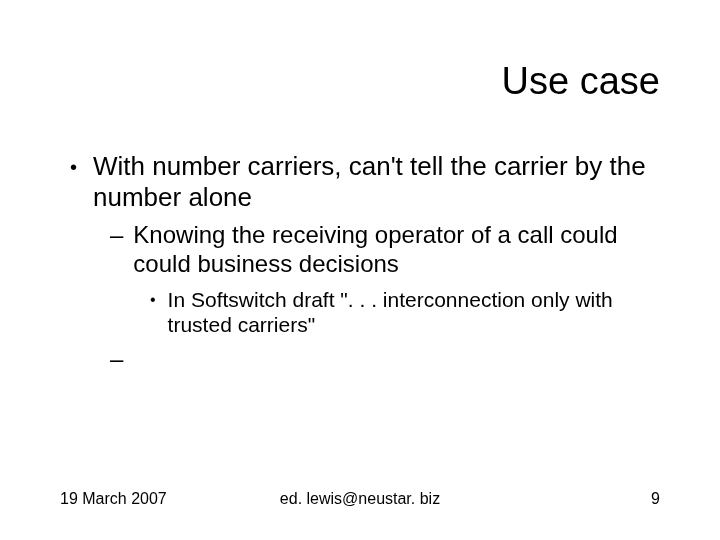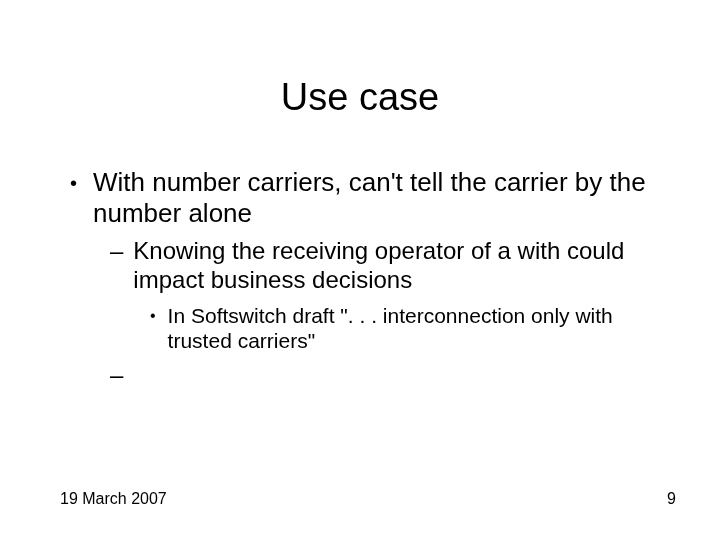--- a/index.html
+++ b/index.html
@@ -18,24 +18,23 @@
     }
     .slide {
       width: 100%;
       height: 100%;
       padding: 60px 60px 40px 60px;
       position: relative;
     }
     .title {
       font-size: 38px;
       font-weight: normal;
-      text-align: center;
+      text-align: right;
       margin-bottom: 48px;
       font-family: Arial, Helvetica, sans-serif;
-      margin-top: 16px;
     }
     .content {
       font-size: 26px;
       line-height: 1.2;
     }
     .bullet-l1 {
       display: flex;
       margin-bottom: 8px;
       padding-left: 10px;
     }
@@ -64,21 +63,21 @@
     .bullet-l3 .marker {
       margin-right: 12px;
       flex-shrink: 0;
       font-size: 16px;
       line-height: 26px;
     }
     .footer {
       position: absolute;
       bottom: 32px;
       left: 60px;
-      right: 44px;
+      right: 60px;
       display: flex;
       justify-content: space-between;
       align-items: center;
       font-size: 16px;
     }
     .footer-left {
       text-align: left;
     }
     .footer-center {
       position: absolute;
@@ -96,30 +95,31 @@
   <h1 class="title">Use case</h1>
 
   <div class="content">
     <div class="bullet-l1">
       <span class="marker">•</span>
       <span>With number carriers, can't tell the carrier by the number alone</span>
     </div>
 
     <div class="bullet-l2">
       <span class="marker">–</span>
-      <span>Knowing the receiving operator of a with could impact business decisions</span>
+      <span>Knowing the receiving operator of a call could could business decisions</span>
     </div>
 
     <div class="bullet-l3">
       <span class="marker">•</span>
       <span>In Softswitch draft ". . . interconnection only with trusted carriers"</span>
     </div>
 
     <div class="bullet-l2">
       <span class="marker">–</span>
     </div>
   </div>
 
   <div class="footer">
     <span class="footer-left">19 March 2007</span>
+    <span class="footer-center">ed. lewis@neustar. biz</span>
     <span class="footer-right">9</span>
   </div>
 </div>
 
 </body></html>

